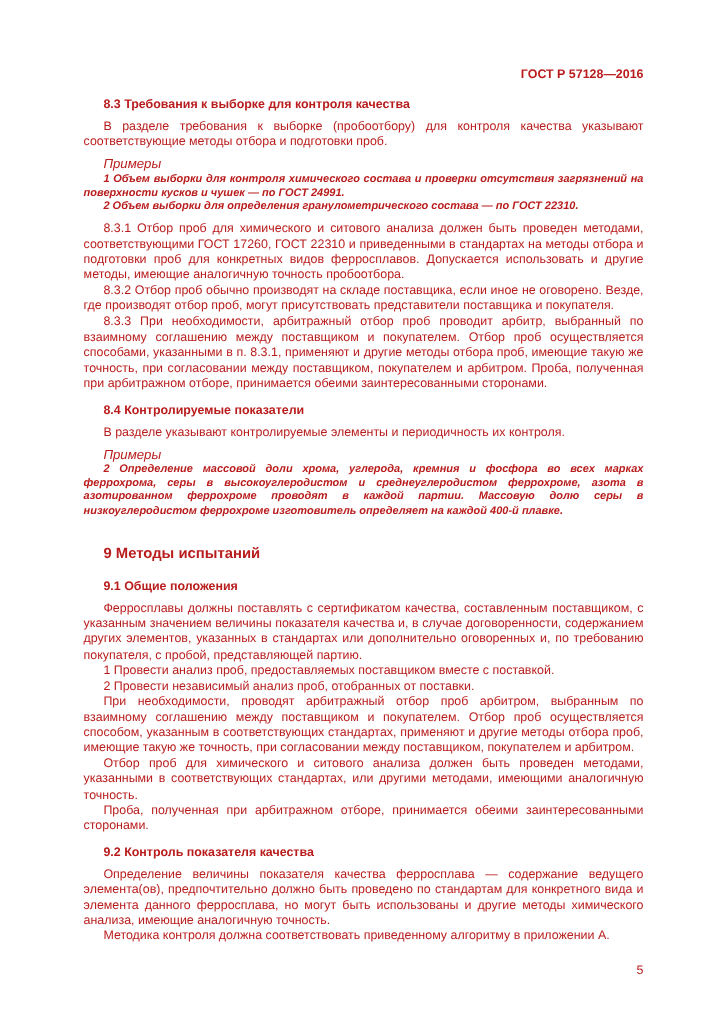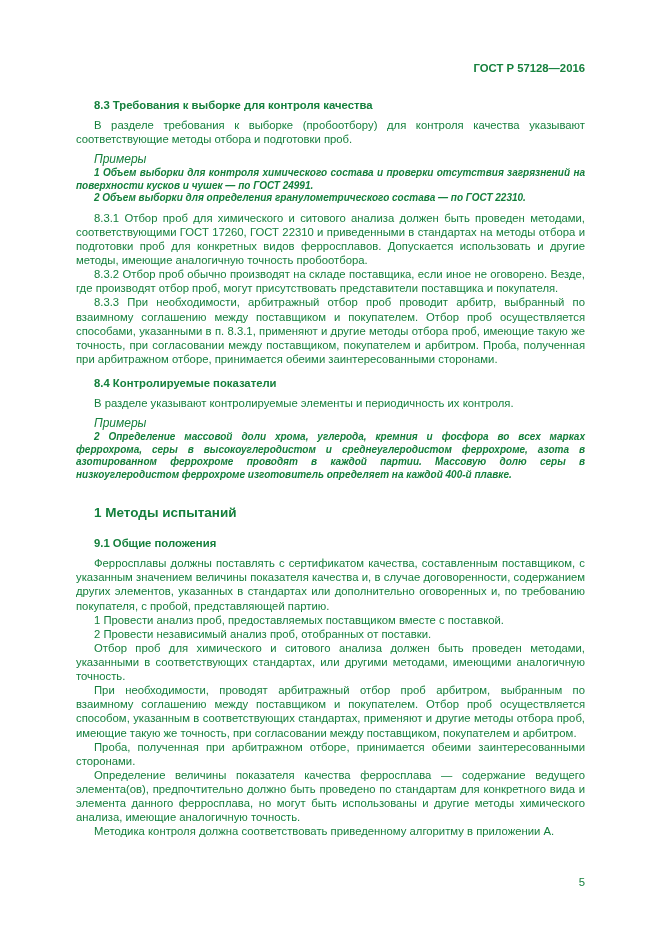--- a/index.html
+++ b/index.html
@@ -7,36 +7,36 @@
     padding: 0;
     background: #e8e8e8;
   }
   .page {
     position: relative;
     width: 661px;
     height: 936px;
     margin: 0 auto;
     background: #ffffff;
     font-family: "Liberation Sans", sans-serif;
-    color: #15803d;
+    color: #b91c1c;
     overflow: hidden;
     box-sizing: border-box;
   }
   .doc-header {
     position: absolute;
     top: 62px;
     left: 76px;
     right: 76px;
     text-align: right;
     font-size: 11.3px;
     font-weight: bold;
   }
   .content {
     position: absolute;
-    top: 88px;
+    top: 78px;
     left: 76px;
     right: 76px;
     font-size: 11.3px;
     line-height: 1.25;
   }
   .content p { margin: 0; }
   .section-heading {
     font-weight: bold;
     text-indent: 18px;
     margin: 10px 0 6px 0 !important;
@@ -88,26 +88,27 @@
       <p class="example-label">Примеры</p>
       <p class="example">1 Объем выборки для контроля химического состава и проверки отсутствия загрязнений на поверхности кусков и чушек — по ГОСТ 24991.</p>
       <p class="example">2 Объем выборки для определения гранулометрического состава — по ГОСТ 22310.</p>
       <p class="paragraph">8.3.1 Отбор проб для химического и ситового анализа должен быть проведен методами, соответствующими ГОСТ 17260, ГОСТ 22310 и приведенными в стандартах на методы отбора и подготовки проб для конкретных видов ферросплавов. Допускается использовать и другие методы, имеющие аналогичную точность пробоотбора.</p>
       <p class="paragraph">8.3.2 Отбор проб обычно производят на складе поставщика, если иное не оговорено. Везде, где производят отбор проб, могут присутствовать представители поставщика и покупателя.</p>
       <p class="paragraph">8.3.3 При необходимости, арбитражный отбор проб проводит арбитр, выбранный по взаимному соглашению между поставщиком и покупателем. Отбор проб осуществляется способами, указанными в п. 8.3.1, применяют и другие методы отбора проб, имеющие такую же точность, при согласовании между поставщиком, покупателем и арбитром. Проба, полученная при арбитражном отборе, принимается обеими заинтересованными сторонами.</p>
       <p class="section-heading">8.4 Контролируемые показатели</p>
       <p class="paragraph">В разделе указывают контролируемые элементы и периодичность их контроля.</p>
       <p class="example-label">Примеры</p>
       <p class="example">2 Определение массовой доли хрома, углерода, кремния и фосфора во всех марках феррохрома, серы в высокоуглеродистом и среднеуглеродистом феррохроме, азота в азотированном феррохроме проводят в каждой партии. Массовую долю серы в низкоуглеродистом феррохроме изготовитель определяет на каждой 400-й плавке.</p>
-      <p class="chapter-heading">1 Методы испытаний</p>
+      <p class="chapter-heading">9 Методы испытаний</p>
       <p class="section-heading">9.1 Общие положения</p>
       <p class="paragraph">Ферросплавы должны поставлять с сертификатом качества, составленным поставщиком, с указанным значением величины показателя качества и, в случае договоренности, содержанием других элементов, указанных в стандартах или дополнительно оговоренных и, по требованию покупателя, с пробой, представляющей партию.</p>
       <p class="list-item">1 Провести анализ проб, предоставляемых поставщиком вместе с поставкой.</p>
       <p class="list-item">2 Провести независимый анализ проб, отобранных от поставки.</p>
+      <p class="paragraph">При необходимости, проводят арбитражный отбор проб арбитром, выбранным по взаимному соглашению между поставщиком и покупателем. Отбор проб осуществляется способом, указанным в соответствующих стандартах, применяют и другие методы отбора проб, имеющие такую же точность, при согласовании между поставщиком, покупателем и арбитром.</p>
       <p class="paragraph">Отбор проб для химического и ситового анализа должен быть проведен методами, указанными в соответствующих стандартах, или другими методами, имеющими аналогичную точность.</p>
-      <p class="paragraph">При необходимости, проводят арбитражный отбор проб арбитром, выбранным по взаимному соглашению между поставщиком и покупателем. Отбор проб осуществляется способом, указанным в соответствующих стандартах, применяют и другие методы отбора проб, имеющие такую же точность, при согласовании между поставщиком, покупателем и арбитром.</p>
       <p class="paragraph">Проба, полученная при арбитражном отборе, принимается обеими заинтересованными сторонами.</p>
+      <p class="section-heading">9.2 Контроль показателя качества</p>
       <p class="paragraph">Определение величины показателя качества ферросплава — содержание ведущего элемента(ов), предпочтительно должно быть проведено по стандартам для конкретного вида и элемента данного ферросплава, но могут быть использованы и другие методы химического анализа, имеющие аналогичную точность.</p>
       <p class="paragraph">Методика контроля должна соответствовать приведенному алгоритму в приложении А.</p>
     </div>
 
   <div class="page-number">5</div>
 </div>
 
 </body></html>

